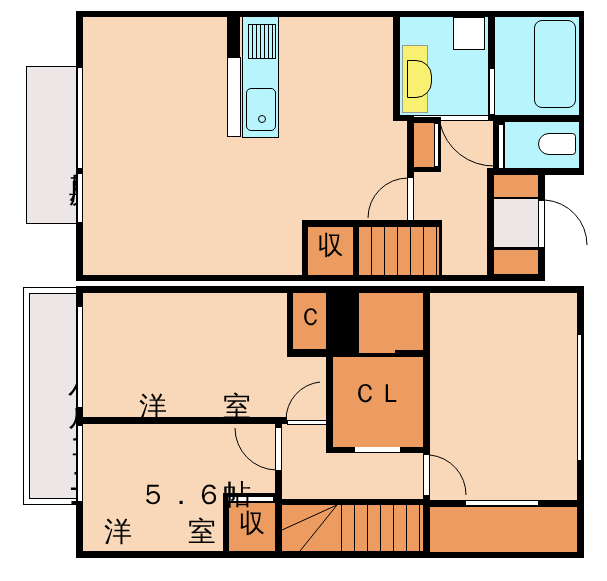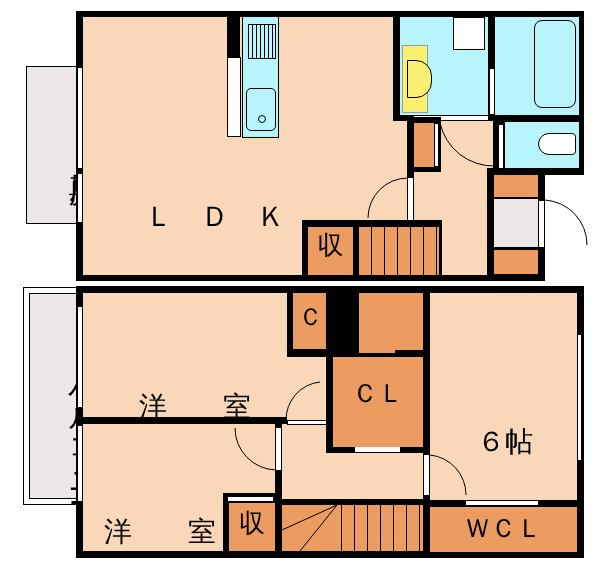--- a/index.html
+++ b/index.html
@@ -67,24 +67,20 @@
   <div class="abs door" style="left:538px;top:200px;width:7px;height:48px;border:1px solid #000;"></div>
 
   <div class="abs wall" style="left:407px;top:170px;width:7px;height:105px;"></div>
   <div class="abs door" style="left:408px;top:178px;width:5px;height:42px;"></div>
 
   <div class="abs wall" style="left:302px;top:220px;width:140px;height:61px;"></div>
   <div class="abs dark" style="left:308px;top:227px;width:45px;height:48px;"></div>
   <div class="lbl" style="left:308px;top:232px;width:45px;font-size:26px;">収</div>
   <div class="abs" style="left:359px;top:227px;width:80px;height:48px;background:repeating-linear-gradient(90deg,#ec9c60 0 12px,#000 12px 13px);"></div>
 
-  <div class="lbl" style="left:130px;top:143px;width:170px;font-size:28px;">
-    <div>Ｌ　Ｄ　Ｋ</div>
-    <div>１４．５帖</div>
-  </div>
 
   <div class="abs" style="left:23px;top:287px;width:54px;height:218px;border:1px solid #000;background:#fff;"></div>
   <div class="abs" style="left:29px;top:293px;width:48px;height:206px;border:1px solid #000;background:#ece6e6;"></div>
   <div class="lbl" style="left:30px;top:320px;width:44px;font-size:30px;">
     <span style="writing-mode:vertical-rl;">バルコニー</span>
   </div>
 
   <div class="abs wall" style="left:76px;top:286px;width:508px;height:272px;"></div>
   <div class="abs floor" style="left:83px;top:293px;width:210px;height:124px;"></div>
   <div class="abs floor" style="left:83px;top:424px;width:140px;height:127px;"></div>
@@ -108,39 +104,38 @@
   <div class="abs dark" style="left:333px;top:357px;width:90px;height:90px;"></div>
   <div class="abs wall" style="left:395px;top:350px;width:28px;height:7px;"></div>
   <div class="lbl" style="left:333px;top:380px;width:90px;font-size:26px;">ＣＬ</div>
   <div class="abs door" style="left:355px;top:447px;width:45px;height:5px;"></div>
 
   <div class="abs wall" style="left:423px;top:293px;width:7px;height:265px;"></div>
   <div class="abs door" style="left:424px;top:455px;width:5px;height:40px;"></div>
   <div class="abs wall" style="left:430px;top:500px;width:154px;height:7px;"></div>
   <div class="abs door" style="left:466px;top:501px;width:72px;height:4px;"></div>
   <div class="abs dark" style="left:430px;top:507px;width:147px;height:45px;"></div>
-  <div class="lbl" style="left:430px;top:515px;width:147px;font-size:26px;">ＷＣＬ</div>
 
   <div class="lbl" style="left:440px;top:368px;width:130px;font-size:28px;">
-    <div>６帖</div>
   </div>
 
   <div class="abs wall" style="left:275px;top:424px;width:7px;height:134px;"></div>
   <div class="abs door" style="left:276px;top:428px;width:5px;height:42px;"></div>
   <div class="abs wall" style="left:223px;top:496px;width:59px;height:62px;"></div>
   <div class="abs door" style="left:228px;top:497px;width:45px;height:4px;"></div>
   <div class="abs dark" style="left:229px;top:503px;width:46px;height:48px;"></div>
   <div class="lbl" style="left:229px;top:510px;width:46px;font-size:26px;">収</div>
 
   <div class="abs wall" style="left:282px;top:499px;width:148px;height:59px;"></div>
   <div class="abs dark" style="left:282px;top:505px;width:47px;height:46px;"></div>
   <div class="abs" style="left:329px;top:505px;width:94px;height:46px;background:repeating-linear-gradient(90deg,#ec9c60 0 12px,#000 12px 13px);"></div>
 
   <div class="lbl" style="left:120px;top:333px;width:150px;font-size:28px;">
     <div>洋　　室</div>
+    <div>５．６帖</div>
   </div>
   <div class="lbl" style="left:90px;top:458px;width:140px;font-size:28px;">
     <div>洋　　室</div>
     
   </div>
 
   <svg width="607" height="581">
     <path d="M408 178 A40 40 0 0 0 368 218" fill="none" stroke="#000" stroke-width="1"></path>
     <path d="M440 123 A55 55 0 0 0 495 166" fill="none" stroke="#000" stroke-width="1"></path>
     <path d="M545 200 A45 45 0 0 1 587 245" fill="none" stroke="#000" stroke-width="1"></path>

